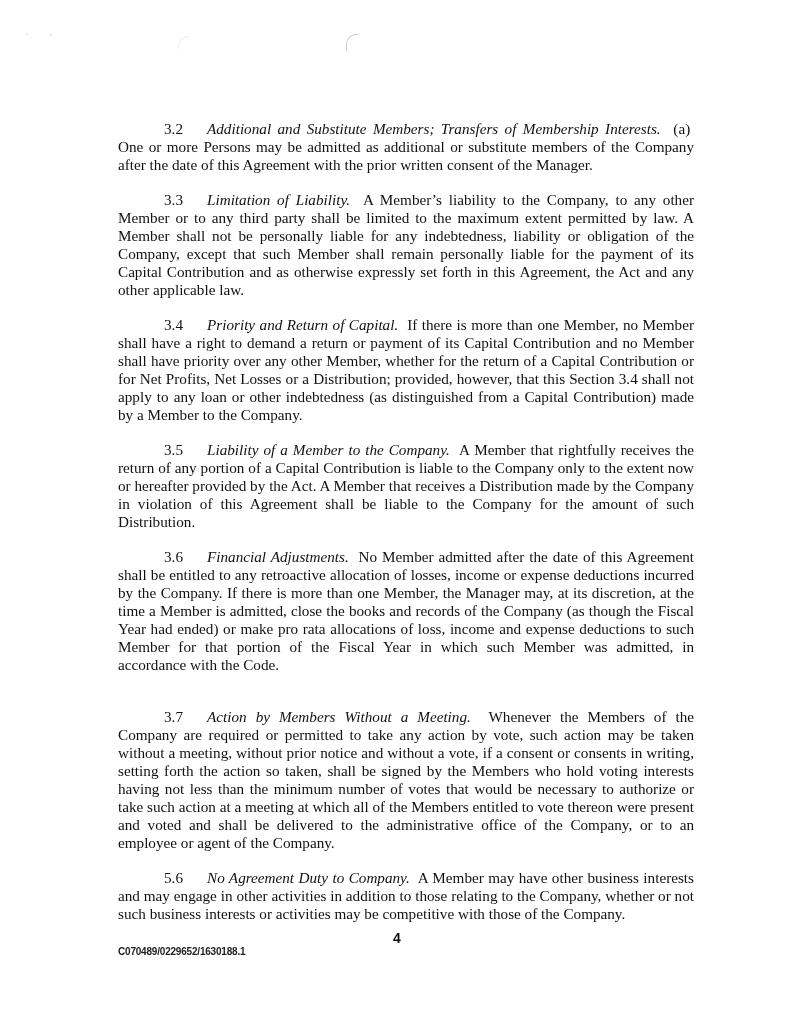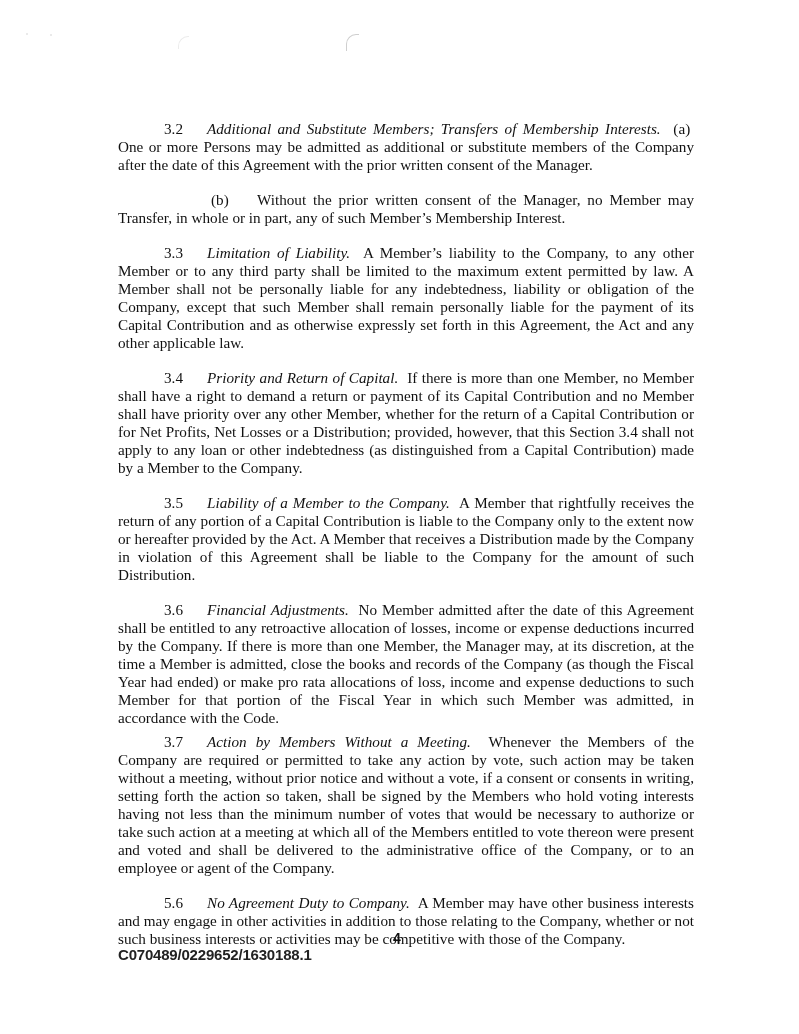--- a/index.html
+++ b/index.html
@@ -42,26 +42,26 @@
       text-align: justify;
     }
     .para {
       margin: 0 0 17px 0;
     }
     .indent1 { text-indent: 46px; }
     .indent2 { text-indent: 93px; }
     .sec-num { display: inline-block; width: 43px; text-indent: 0; }
     .sub-label { display: inline-block; width: 46px; text-indent: 0; }
     .heading { font-style: italic; }
-    .p36 { margin-bottom: 6px; }
+    .p36 { margin-bottom: 34px; }
     .footer-id {
       position: absolute;
       left: 118px;
       top: 946px;
-      font-size: 15px;
+      font-size: 10px;
       letter-spacing: -0.2px;
       font-family: "Liberation Sans", "DejaVu Sans", sans-serif;
       font-weight: bold;
       color: #222;
     }
     .page-num {
       position: absolute;
       left: 393px;
       top: 930px;
       font-size: 14px;
@@ -76,21 +76,20 @@
 <div class="page">
   <span class="speck" style="left:26px;top:33px;"></span>
   <span class="speck" style="left:50px;top:34px;"></span>
   <span class="scan-mark m1"></span>
   <span class="scan-mark m2"></span>
 
   <div class="content">
 
     <p class="para indent1"><span class="sec-num">3.2</span><span class="heading">Additional and Substitute Members; Transfers of Membership Interests.</span>&nbsp; <span>(a)</span>&nbsp; <span>One or more Persons may be admitted as additional or substitute members of the Company after the date of this Agreement with the prior written consent of the Manager.</span></p>
 
-    <p class="para indent2"><span class="sub-label">(b)</span><span>Without the prior written consent of the Manager, no Member may Transfer, in whole or in part, any of such Member’s Membership Interest.</span></p>
 
     <p class="para indent1"><span class="sec-num">3.3</span><span class="heading">Limitation of Liability.</span>&nbsp; <span>A Member’s liability to the Company, to any other Member or to any third party shall be limited to the maximum extent permitted by law.  A Member shall not be personally liable for any indebtedness, liability or obligation of the Company, except that such Member shall remain personally liable for the payment of its Capital Contribution and as otherwise expressly set forth in this Agreement, the Act and any other applicable law.</span></p>
 
     <p class="para indent1"><span class="sec-num">3.4</span><span class="heading">Priority and Return of Capital.</span>&nbsp; <span>If there is more than one Member, no Member shall have a right to demand a return or payment of its Capital Contribution and no Member shall have priority over any other Member, whether for the return of a Capital Contribution or for Net Profits, Net Losses or a Distribution; provided, however, that this Section 3.4 shall not apply to any loan or other indebtedness (as distinguished from a Capital Contribution) made by a Member to the Company.</span></p>
 
     <p class="para indent1"><span class="sec-num">3.5</span><span class="heading">Liability of a Member to the Company.</span>&nbsp; <span>A Member that rightfully receives the return of any portion of a Capital Contribution is liable to the Company only to the extent now or hereafter provided by the Act.  A Member that receives a Distribution made by the Company in violation of this Agreement shall be liable to the Company for the amount of such Distribution.</span></p>
 
     <p class="para indent1 p36"><span class="sec-num">3.6</span><span class="heading">Financial Adjustments.</span>&nbsp; <span>No Member admitted after the date of this Agreement shall be entitled to any retroactive allocation of losses, income or expense deductions incurred by the Company.  If there is more than one Member, the Manager may, at its discretion, at the time a Member is admitted, close the books and records of the Company (as though the Fiscal Year had ended) or make pro rata allocations of loss, income and expense deductions to such Member for that portion of the Fiscal Year in which such Member was admitted, in accordance with the Code.</span></p>
 
     <p class="para indent1"><span class="sec-num">3.7</span><span class="heading">Action by Members Without a Meeting.</span>&nbsp; <span>Whenever the Members of the Company are required or permitted to take any action by vote, such action may be taken without a meeting, without prior notice and without a vote, if a consent or consents in writing, setting forth the action so taken, shall be signed by the Members who hold voting interests having not less than the minimum number of votes that would be necessary to authorize or take such action at a meeting at which all of the Members entitled to vote thereon were present and voted and shall be delivered to the administrative office of the Company, or to an employee or agent of the Company.</span></p>

